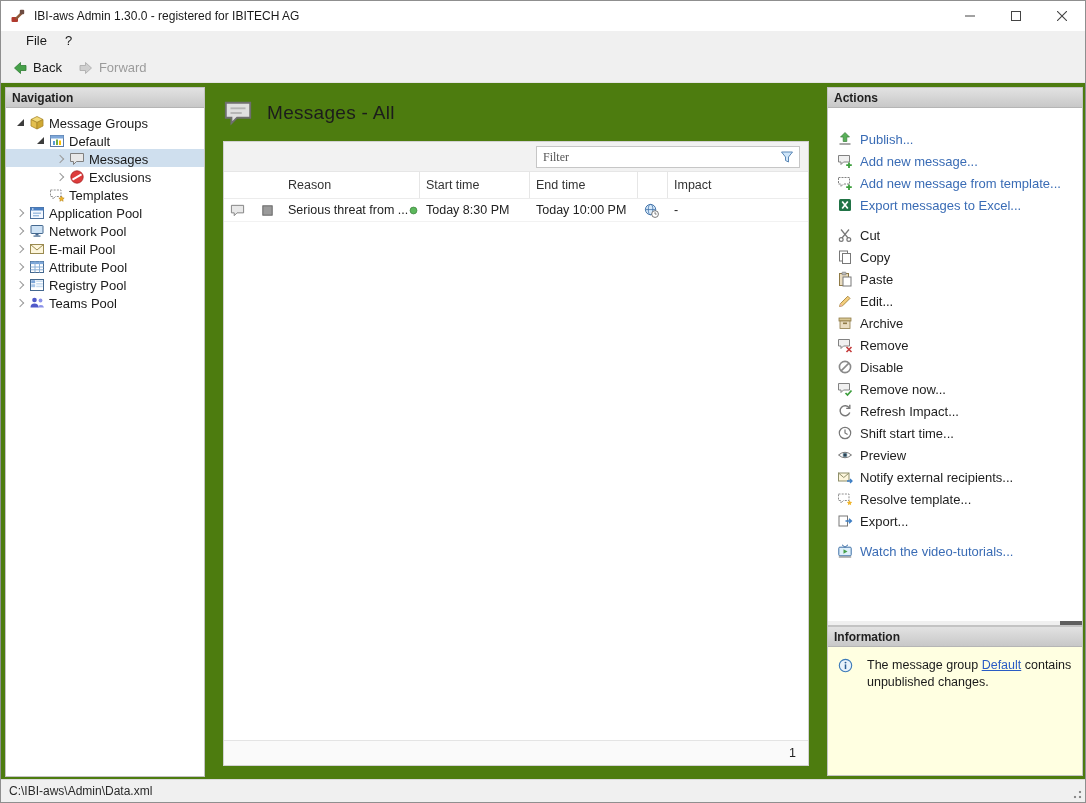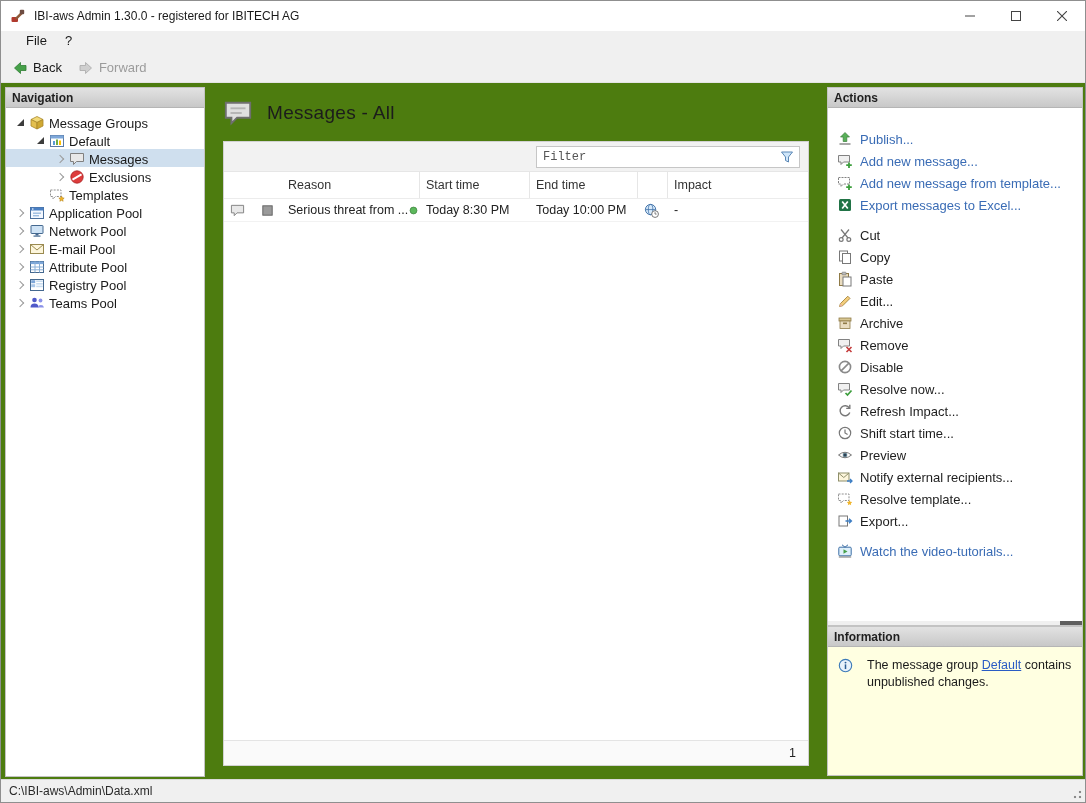--- a/index.html
+++ b/index.html
@@ -50,21 +50,21 @@
   
   .main-title{position:absolute;left:221px;top:97px;display:flex;align-items:center;gap:13px}
   .mt-icon{width:32px;height:30px;flex:none}
   .mt-icon svg{width:100%;height:100%;display:block}
   .mt-text{font-size:19px;color:#1c1c1c;letter-spacing:.3px}
 
   .card{position:absolute;left:222px;top:140px;width:586px;height:625px;background:#fff;border:1px solid #d2d2d2}
   .filter-strip{position:absolute;top:0;left:0;right:0;height:30px;background:#f2f2f2;border-bottom:1px solid #e6e6e6}
   .filter-box{position:absolute;right:8px;top:4px;width:264px;height:22px;background:#fff;border:1px solid #c6c6c6;display:flex;align-items:center}
   .filter-input{flex:1;min-width:0;border:0;outline:0;background:transparent;padding:0 6px;
-                font-family:Liberation Mono, monospace;font-size:12px;color:#333}
+                font-family:Liberation Serif, serif;font-size:12px;color:#333}
   .filter-input::placeholder{color:#555}
   .funnel{width:18px;height:16px;flex:none;margin-right:3px}
   .funnel svg{width:100%;height:100%;display:block}
 
   .thead{position:absolute;top:30px;left:0;right:0;height:27px;display:flex;border-bottom:1px solid #ececec}
   .th{display:flex;align-items:center;padding:0 6px;font-size:12.5px;color:#333}
   .th.sep{border-right:1px solid #e6e6e6}
   .c0{width:30px}.c1{width:28px}.c2{width:138px}.c3{width:110px}.c4{width:108px}.c5{width:30px}.c6{flex:1}
   .trow{position:absolute;top:57px;left:0;right:0;height:23px;display:flex;border-bottom:1px solid #f2f2f2}
   .td{display:flex;align-items:center;padding:0 6px;font-size:12.5px;color:#222;height:100%;overflow:hidden;white-space:nowrap}
@@ -495,21 +495,21 @@
             </span>
           <span class="alabel">Disable</span>
         </div>
         <div class="action-item">
           <span class="aicon">
               <svg viewBox="0 0 16 16">
                 <path d="M1.5 2.5 H12.5 V9 H6.5 L4 11.5 V9 H1.5 Z" fill="#f0f0f0" stroke="#828282"></path>
                 <path d="M8.5 12 L10.5 14 L14.5 9.5" fill="none" stroke="#3d9e3d" stroke-width="1.7"></path>
               </svg>
             </span>
-          <span class="alabel">Resolve now...</span>
+          <span class="alabel">Remove now...</span>
         </div>
         <div class="action-item">
           <span class="aicon">
               <svg viewBox="0 0 16 16">
                 <path d="M12.8 9.5 A5 5 0 1 1 12.3 5" fill="none" stroke="#787878" stroke-width="1.4"></path>
                 <path d="M12.8 1.8 V5.4 H9.2" fill="none" stroke="#787878" stroke-width="1.4"></path>
               </svg>
             </span>
           <span class="alabel">Refresh Impact...</span>
         </div>

